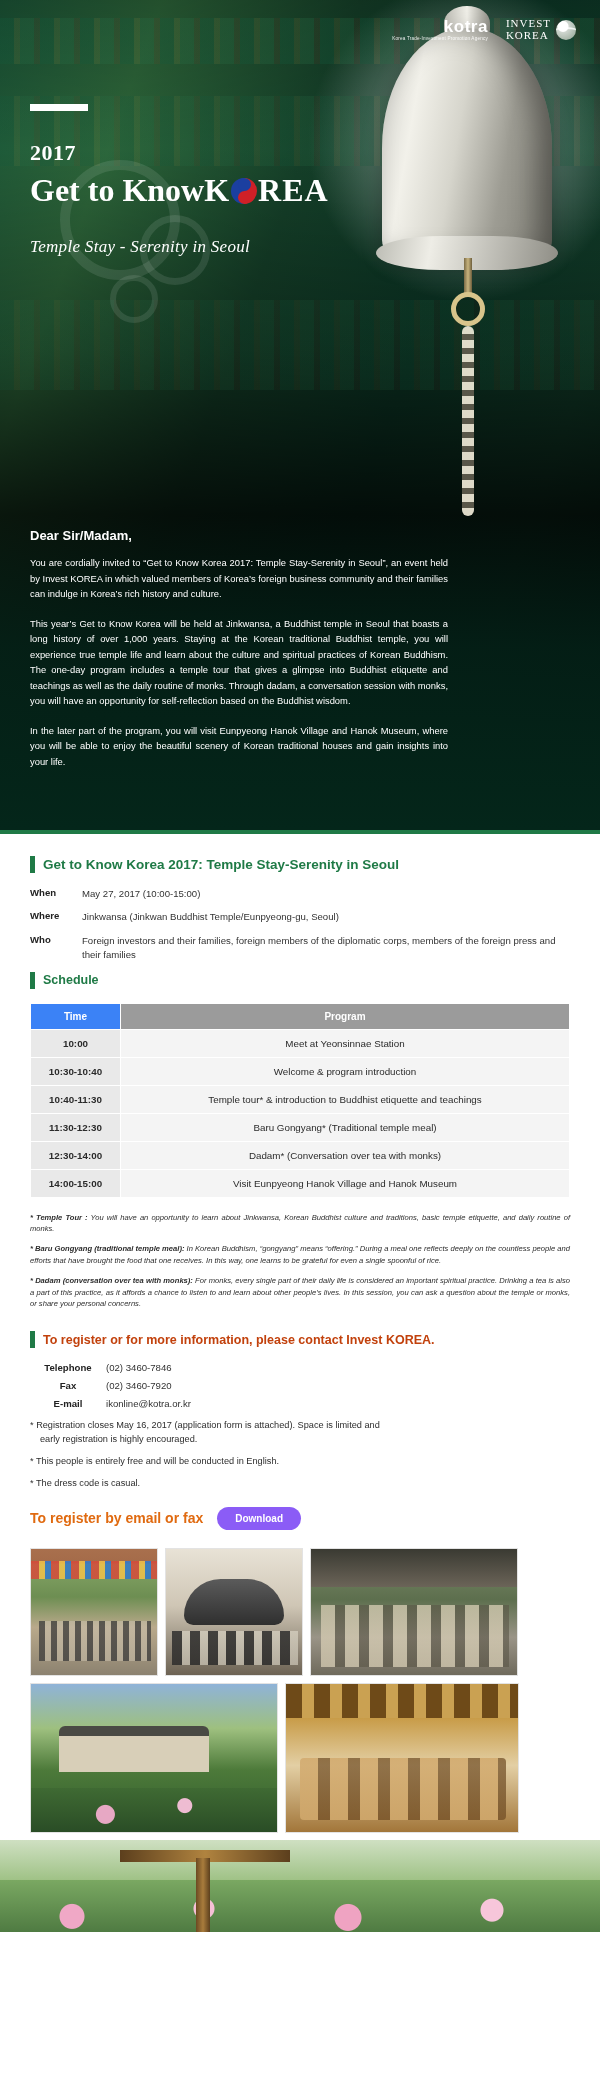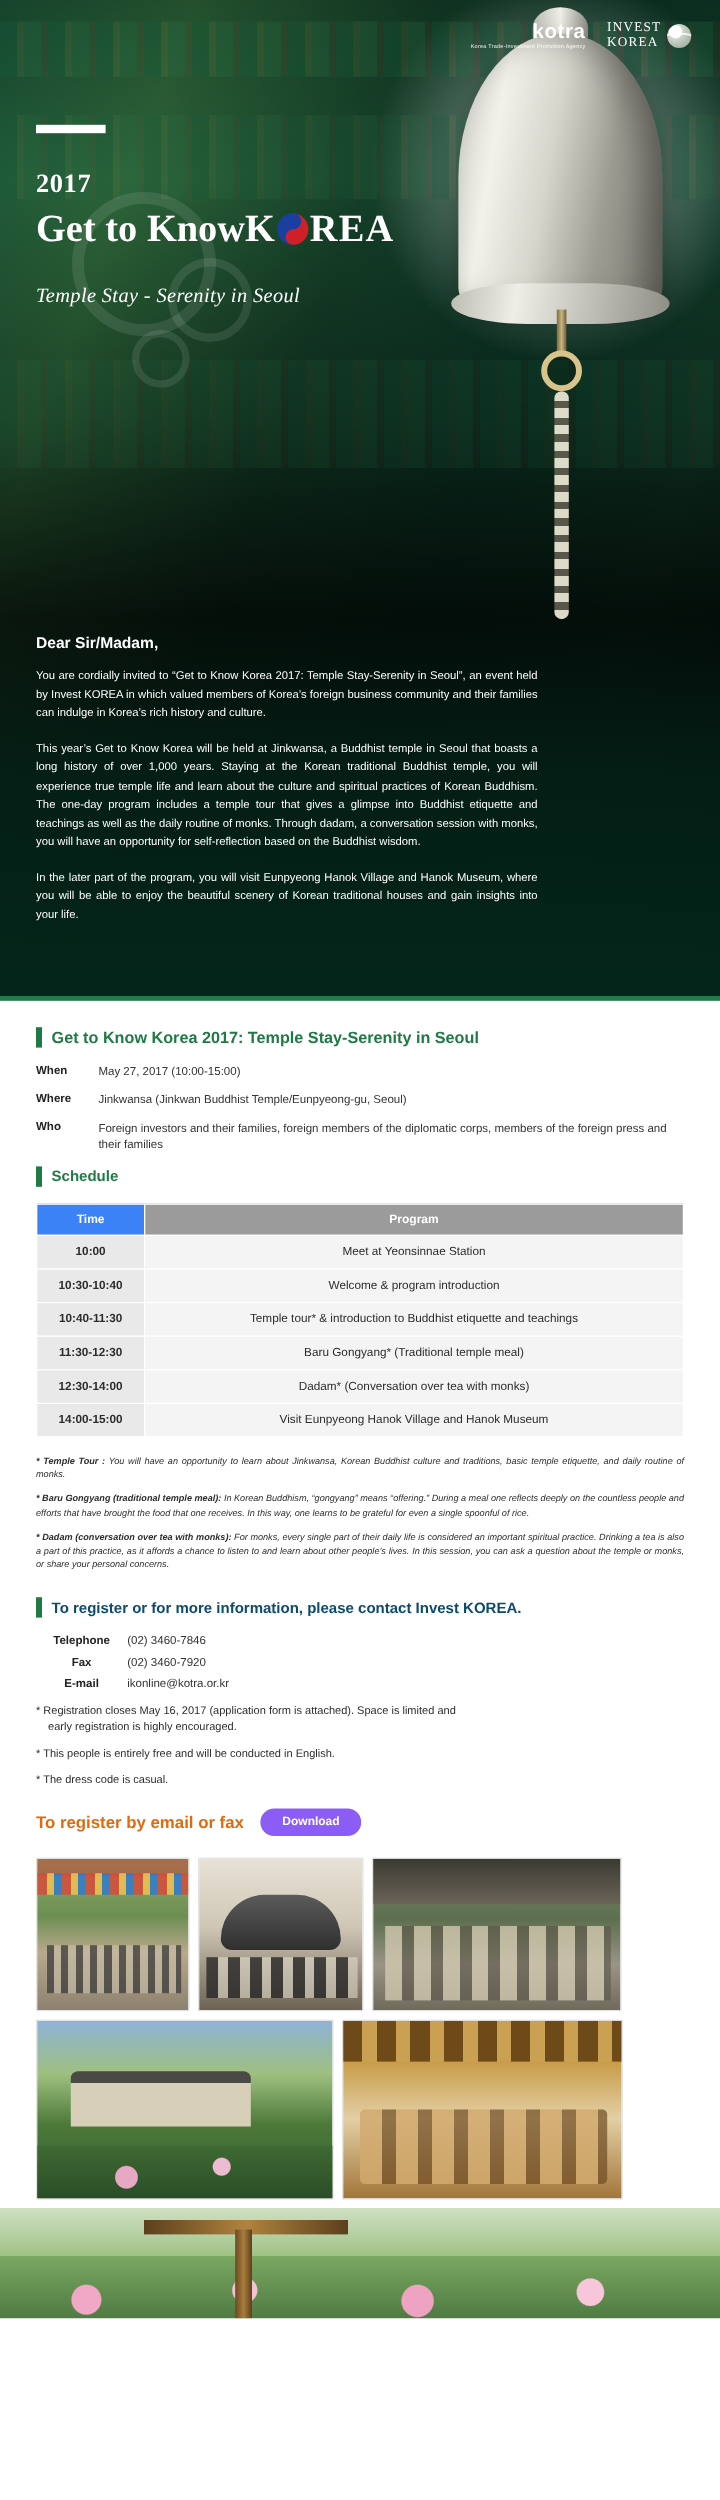--- a/index.html
+++ b/index.html
@@ -371,21 +371,21 @@
       <p>
         <b><i>* Baru Gongyang (traditional temple meal):</i></b><i> In Korean Buddhism, “gongyang” means “offering.” During a meal one reflects deeply on the countless people and efforts that have brought the food that one receives. In this way, one learns to be grateful for even a single spoonful of rice.</i>
       </p>
       <p>
         <b><i>* Dadam (conversation over tea with monks):</i></b><i> For monks, every single part of their daily life is considered an important spiritual practice. Drinking a tea is also a part of this practice, as it affords a chance to listen to and learn about other people’s lives. In this session, you can ask a question about the temple or monks, or share your personal concerns.</i>
       </p>
     </div>
 
     <div class="sec-head" style="margin-top:22px;">
       <span class="tick"></span>
-      <span class="t2" style="color:#0c4a6e;text-align:right;">To register or for more information, please contact Invest KOREA.</span>
+      <span class="t2" style="color:#c2410c;text-align:right;">To register or for more information, please contact Invest KOREA.</span>
     </div>
 
     <div class="contact-list">
       <div class="contact-row">
         <div class="lbl">Telephone</div>
         <div class="val">(02) 3460-7846</div>
       </div>
       <div class="contact-row">
         <div class="lbl">Fax</div>
         <div class="val">(02) 3460-7920</div>

